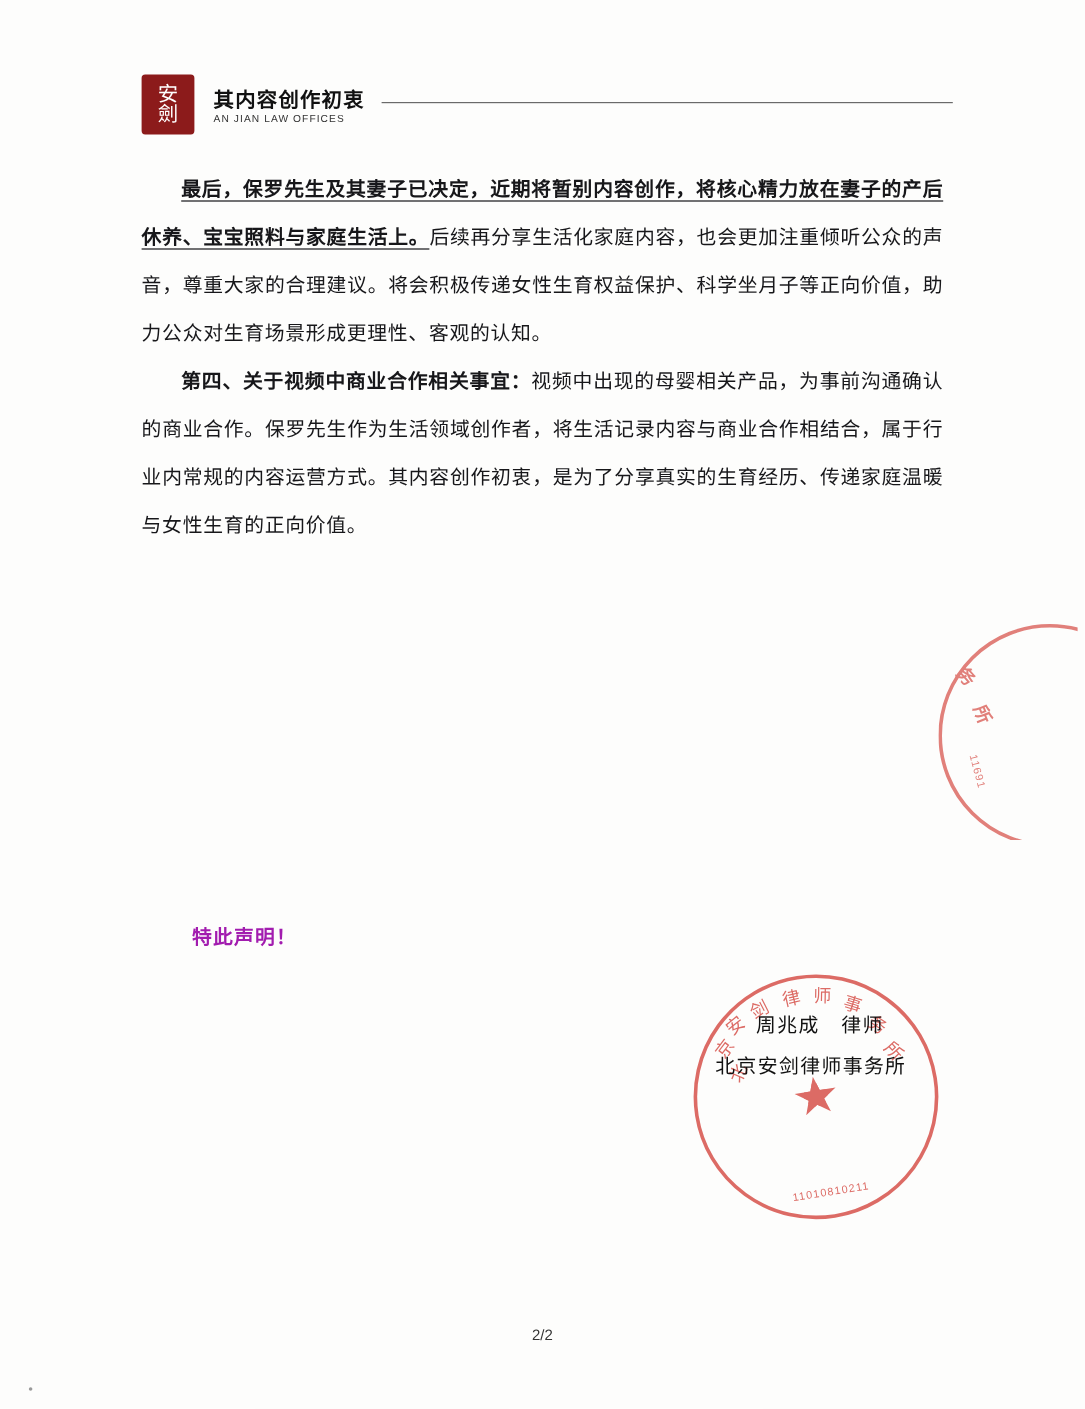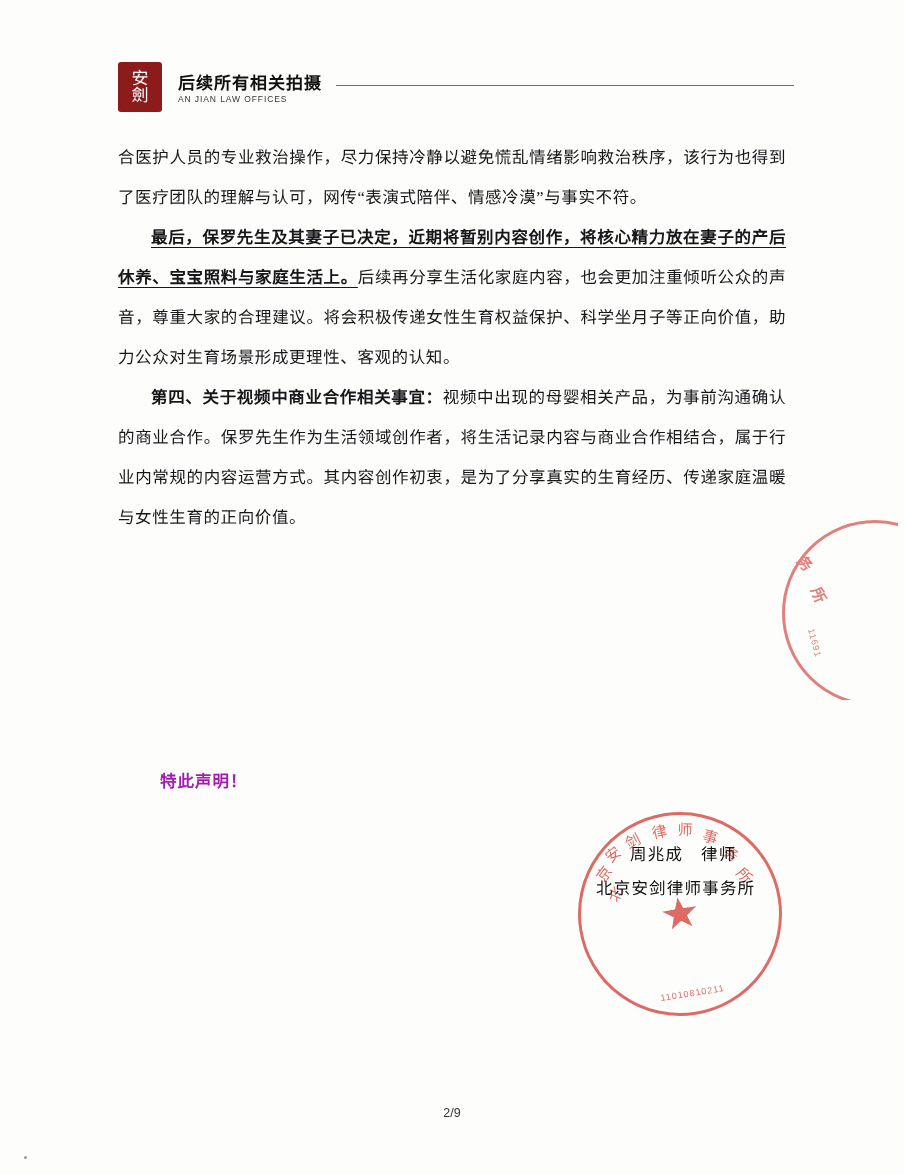--- a/index.html
+++ b/index.html
@@ -258,31 +258,28 @@
 <body>
 
 <div class="page">
 
   <div class="letterhead">
     <div class="seal-logo">
       <span>安</span>
       <span>劍</span>
     </div>
     <div class="firm-names">
-      <div class="firm-cn">后续所有相关拍摄</div>
+      <div class="firm-cn">其内容创作初衷</div>
       <div class="firm-en">AN JIAN LAW OFFICES</div>
     </div>
     <div class="head-rule"></div>
   </div>
 
   <div class="content">
 
-    <p class="para">
-      <span>合医护人员的专业救治操作，尽力保持冷静以避免慌乱情绪影响救治秩序，该行为也得到了医疗团队的理解与认可，网传“表演式陪伴、情感冷漠”与事实不符。</span>
-    </p>
 
 
     <p class="para indent">
       <span class="u">最后，保罗先生及其妻子已决定，近期将暂别内容创作，将核心精力放在妻子的产后休养、宝宝照料与家庭生活上。</span><span>后续再分享生活化家庭内容，也会更加注重倾听公众的声音，尊重大家的合理建议。将会积极传递女性生育权益保护、科学坐月子等正向价值，助力公众对生育场景形成更理性、客观的认知。</span>
     </p>
 
     <p class="para indent">
       <span class="b">第四、关于视频中商业合作相关事宜：</span><span>视频中出现的母婴相关产品，为事前沟通确认的商业合作。保罗先生作为生活领域创作者，将生活记录内容与商业合作相结合，属于行业内常规的内容运营方式。其内容创作初衷，是为了分享真实的生育经历、传递家庭温暖与女性生育的正向价值。</span>
     </p>
 
@@ -313,18 +310,18 @@
   </div>
 
   <div class="sign-block">
     <div class="sign-line sign-lawyer">
       <span>周兆成</span><span class="gap"></span><span>律师</span>
     </div>
     <div class="sign-line">北京安剑律师事务所</div>
   </div>
 
   <div class="footer">
-    <span>2/9</span>
+    <span>2/2</span>
   </div>
 
   <div class="corner-dot"></div>
 
 </div>
 
 </body></html>

